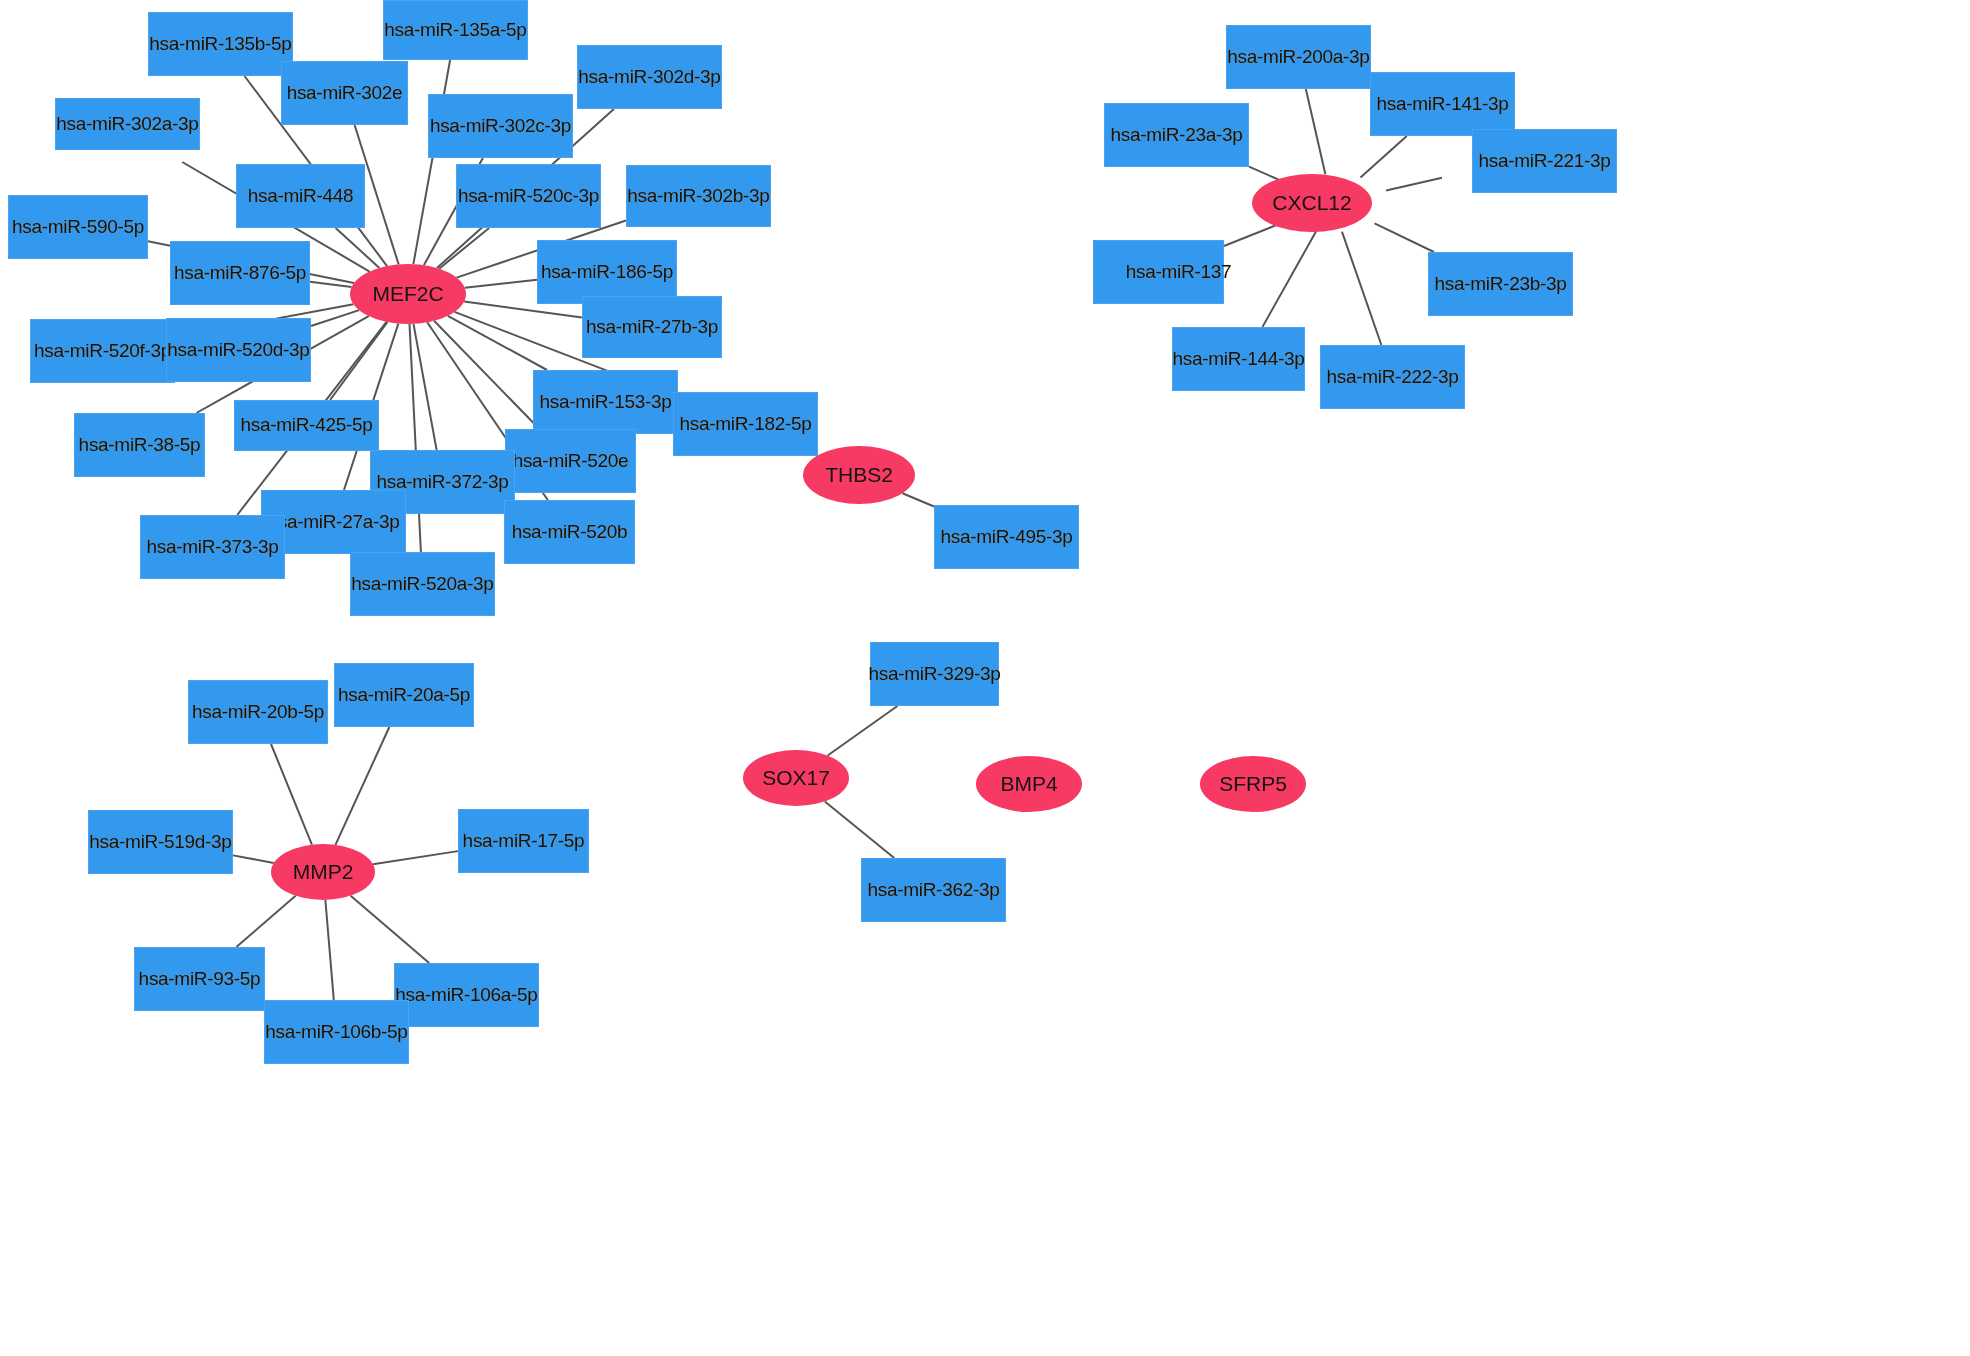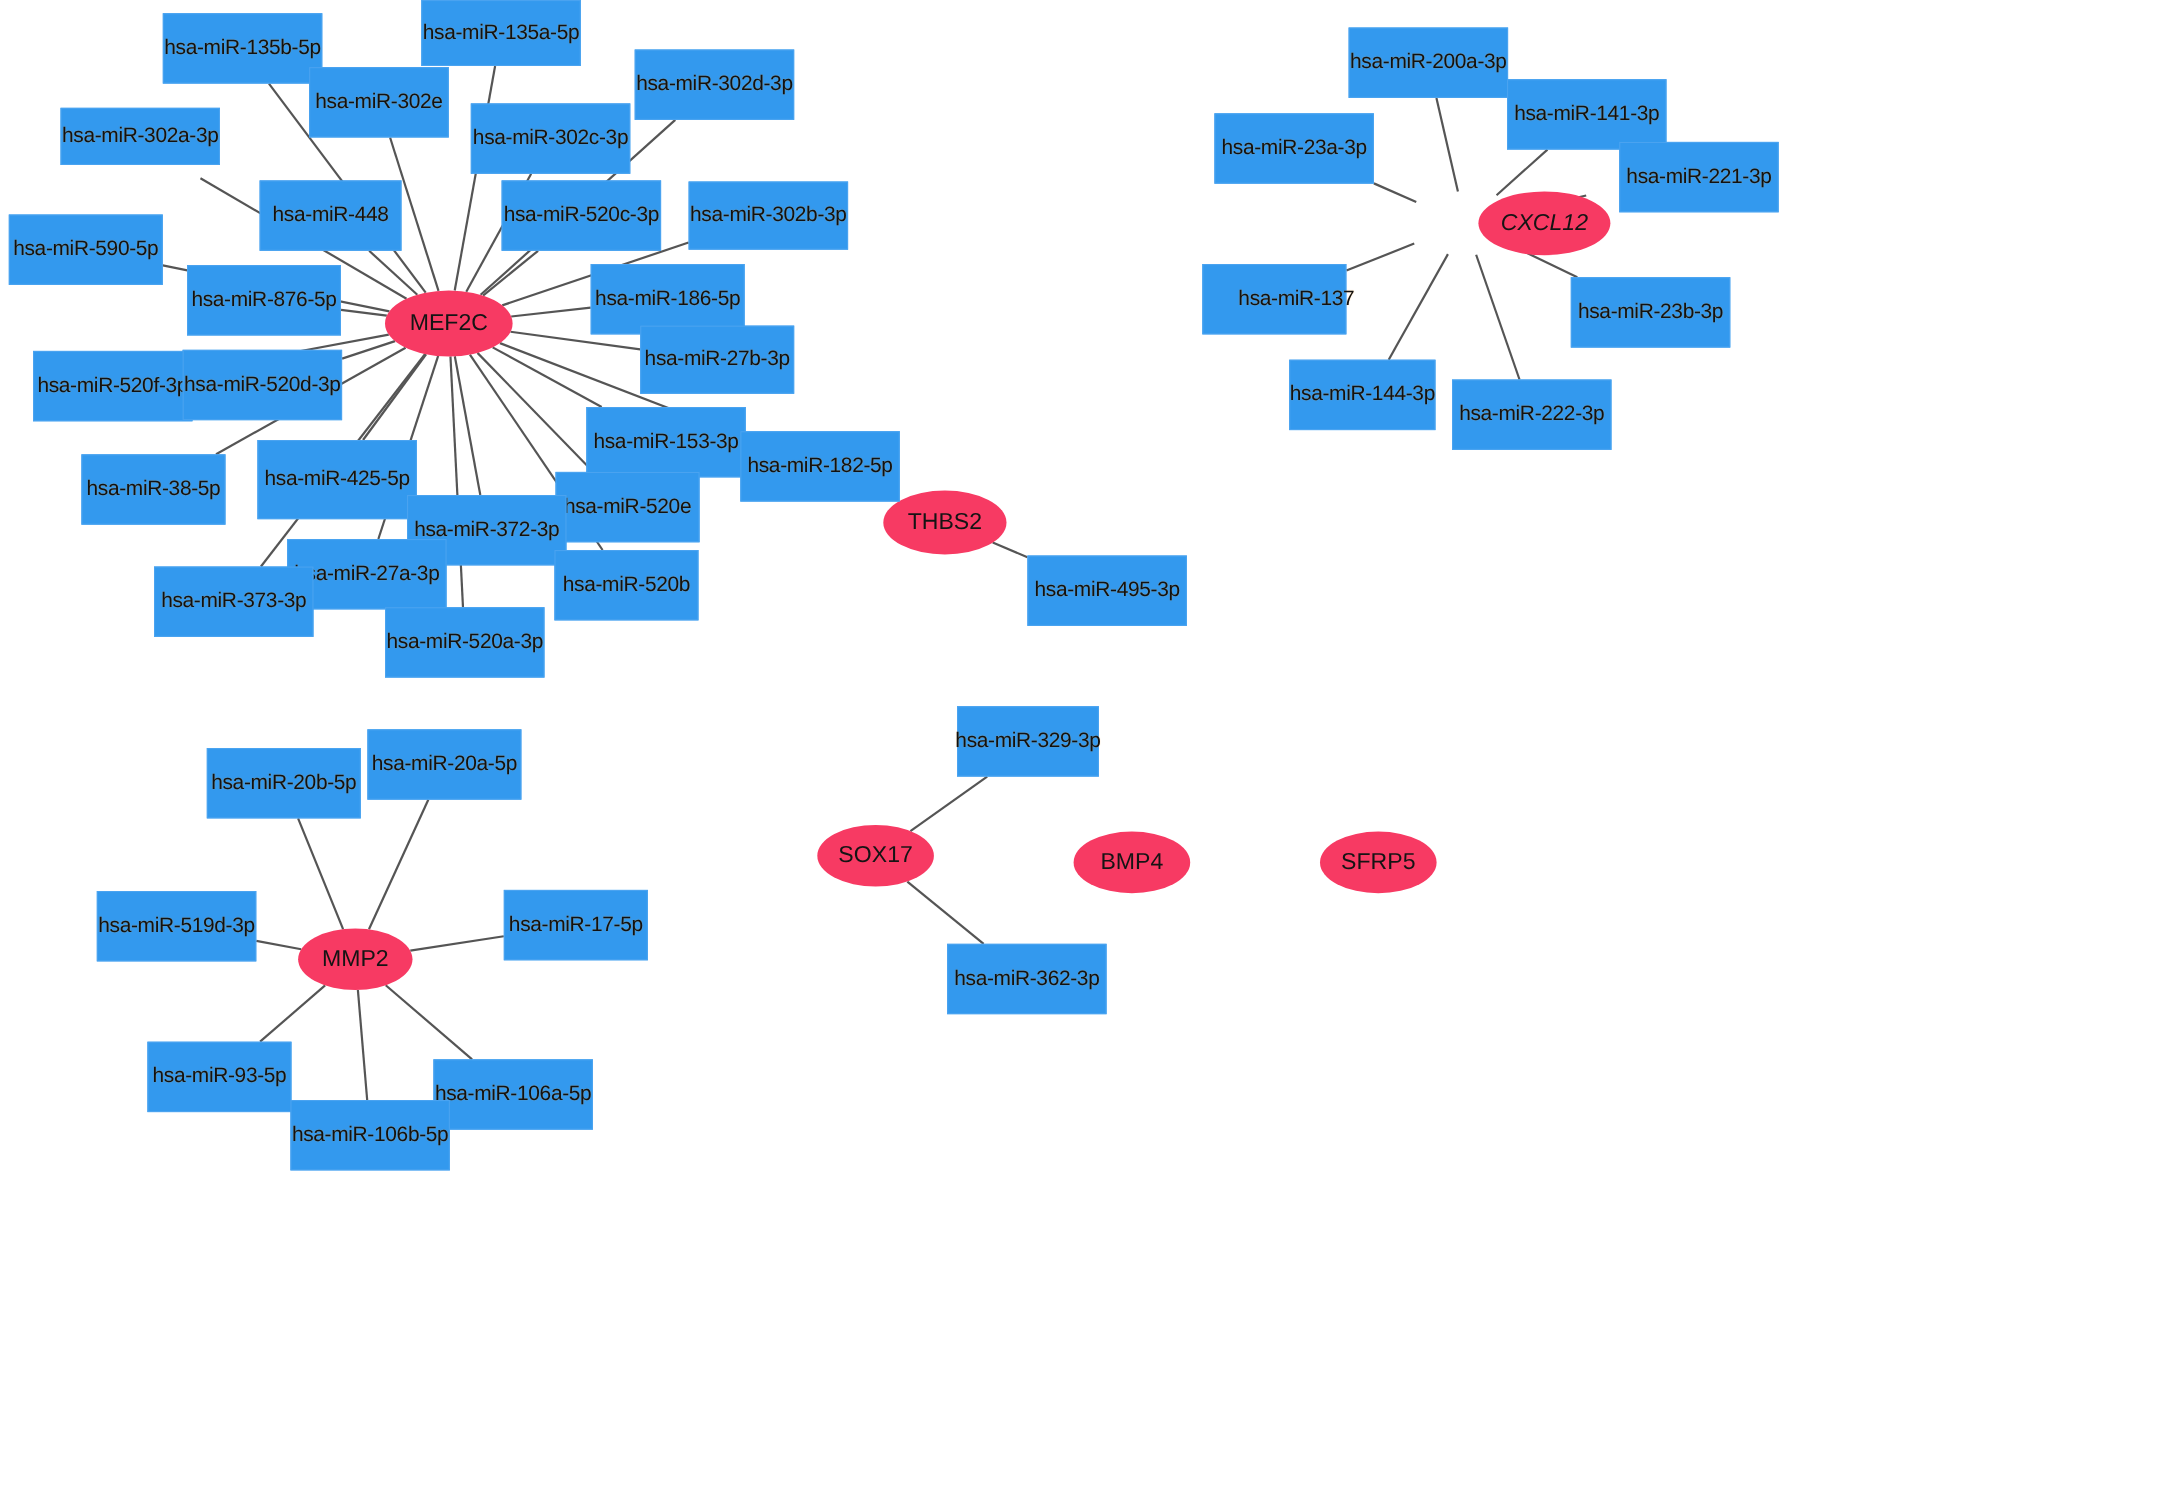--- a/index.html
+++ b/index.html
@@ -116,21 +116,21 @@
       <line x1="897.4230769230769" y1="706" x2="827.641801675865" y2="755.5375605850514" stroke="#555555" stroke-width="2"></line>
       <line x1="894.2142857142857" y1="858" x2="824.8401335238016" y2="801.4915996702966" stroke="#555555" stroke-width="2"></line>
     </svg>
   <div id="node-layer">
       <div class="gene-node" style="left: 350px; top: 264px; width: 116px; height: 60px;">
         <span>MEF2C</span>
       </div>
       <div class="gene-node" style="left: 803px; top: 446px; width: 112px; height: 58px;">
         <span>THBS2</span>
       </div>
-      <div class="gene-node" style="left: 1344px; top: 174px; width: 120px; height: 58px; font-style: italic;">
+      <div class="gene-node" style="left: 1252px; top: 174px; width: 120px; height: 58px;">
         <span>CXCL12</span>
       </div>
       <div class="gene-node" style="left: 271px; top: 844px; width: 104px; height: 56px;">
         <span>MMP2</span>
       </div>
       <div class="gene-node" style="left: 743px; top: 750px; width: 106px; height: 56px;">
         <span>SOX17</span>
       </div>
       <div class="gene-node" style="left: 976px; top: 756px; width: 106px; height: 56px;">
         <span>BMP4</span>
@@ -182,21 +182,21 @@
       </div>
       <div class="mirna-node" style="left: 166px; top: 318px; width: 145px; height: 64px;">
         <span class="node-label">hsa-miR-520d-3p</span>
       </div>
       <div class="mirna-node" style="left: 533px; top: 370px; width: 145px; height: 64px;">
         <span class="node-label">hsa-miR-153-3p</span>
       </div>
       <div class="mirna-node" style="left: 673px; top: 392px; width: 145px; height: 64px;">
         <span class="node-label">hsa-miR-182-5p</span>
       </div>
-      <div class="mirna-node" style="left: 234px; top: 400px; width: 145px; height: 72px;">
+      <div class="mirna-node" style="left: 234px; top: 400px; width: 145px; height: 51px;">
         <span class="node-label">hsa-miR-425-5p</span>
       </div>
       <div class="mirna-node" style="left: 74px; top: 413px; width: 131px; height: 64px;">
         <span class="node-label">hsa-miR-38-5p</span>
       </div>
       <div class="mirna-node" style="left: 505px; top: 429px; width: 131px; height: 64px;">
         <span class="node-label">hsa-miR-520e</span>
       </div>
       <div class="mirna-node" style="left: 370px; top: 450px; width: 145px; height: 64px;">
         <span class="node-label">hsa-miR-372-3p</span>

